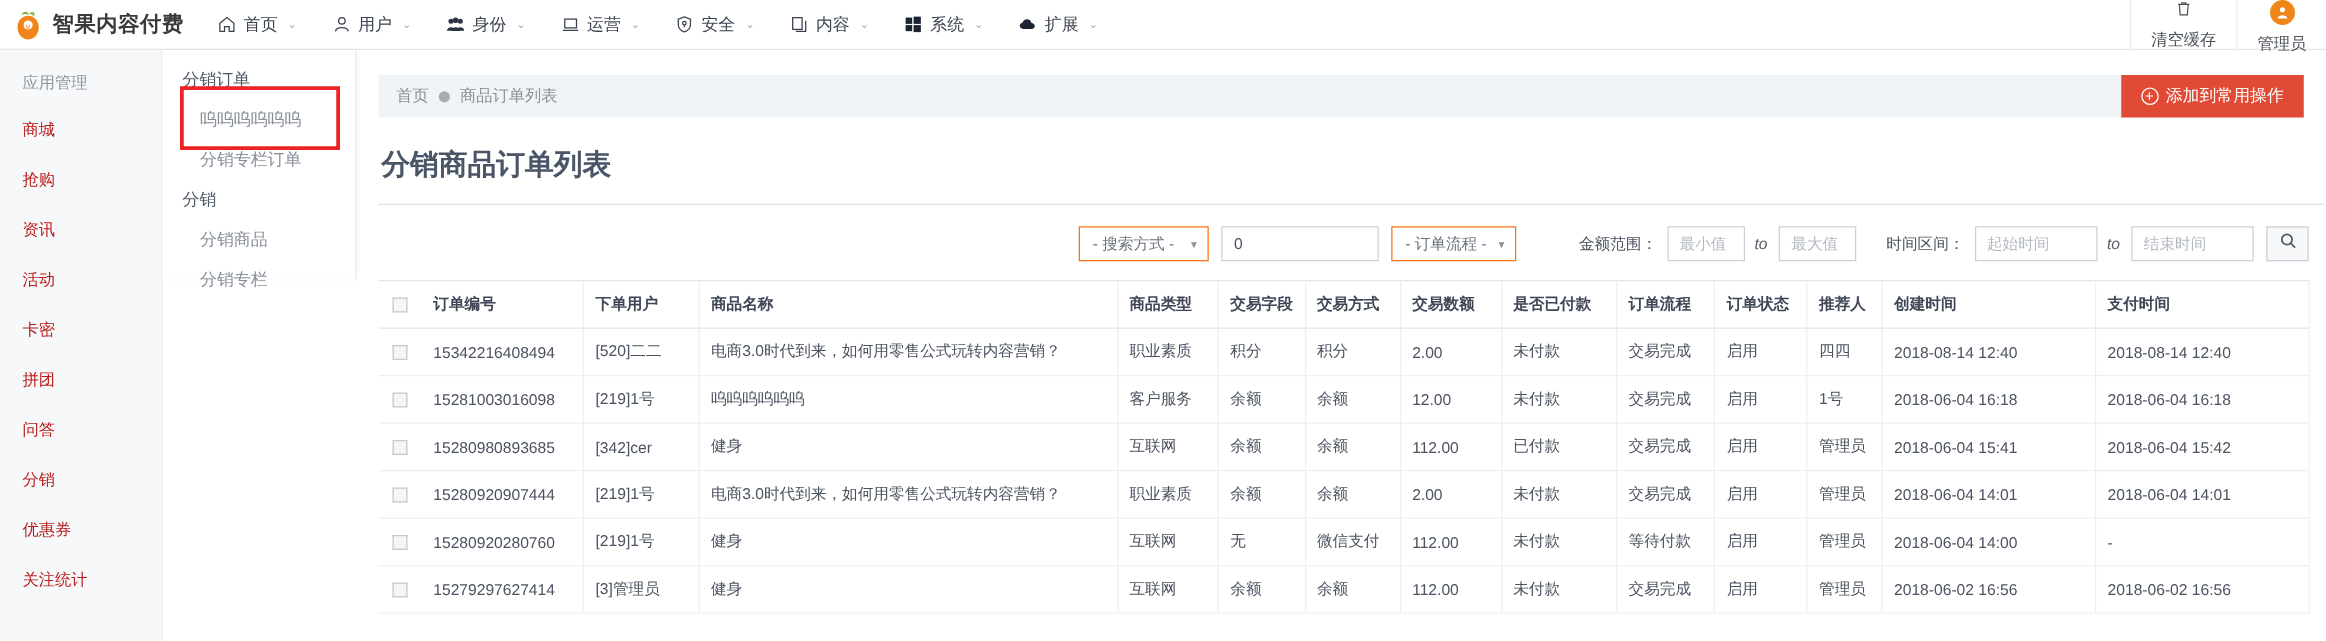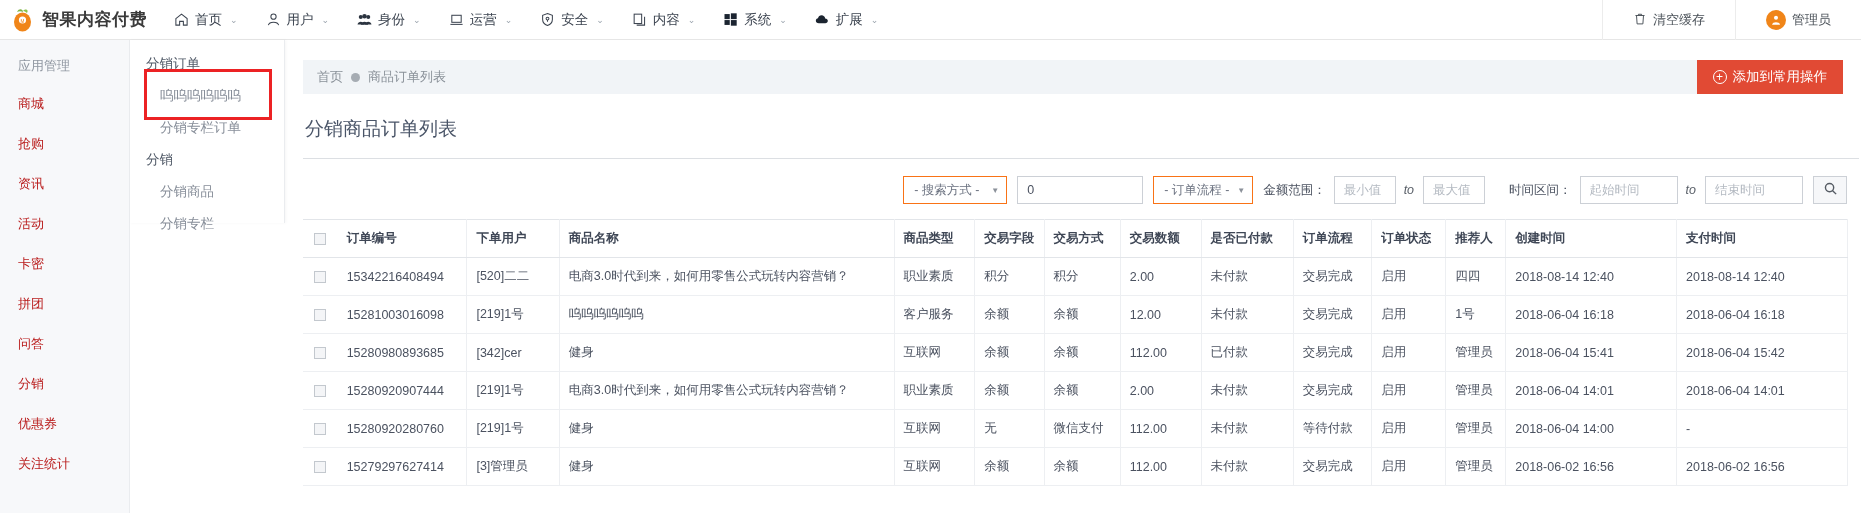--- a/index.html
+++ b/index.html
@@ -25,22 +25,22 @@
   .topnav-item {
     display: flex; align-items: center; gap: 6px;
     padding: 0 14px; height: 40px; cursor: pointer;
     font-size: 13.5px; color: #3c4450; white-space: nowrap;
   }
   .topnav-item .ico { width: 15px; height: 15px; display: inline-flex; align-items: center; justify-content: center; color: #3c4450; }
   .caret { font-size: 9px; color: #9aa3ad; margin-left: 2px; }
   .topright { position: absolute; right: 0; top: 0; height: 40px; display: flex; align-items: center; }
   .topright-item {
     display: flex; align-items: center; gap: 6px;
-    height: 40px; padding: 0 30px; font-size: 13px; color: #4a5158;
-    border-left: 1px solid #ececec; cursor: pointer; white-space: nowrap;
+    height: 40px; padding: 0 16px; font-size: 13px; color: #4a5158;
+    border-left: 1px solid #ececec; cursor: pointer; white-space: nowrap; flex-direction: column;
   }
   .avatar-mini {
     width: 20px; height: 20px; border-radius: 50%;
     background: #f08519; display: inline-flex; align-items: center; justify-content: center;
     color: #fff; font-size: 11px; flex: 0 0 auto;
   }
 
   
   .body-wrap { display: flex; width: 1861px; height: 473px; }
 
@@ -95,21 +95,21 @@
     height: 34px; padding: 0 16px; font-size: 13.5px;
     display: flex; align-items: center; gap: 6px; cursor: pointer;
     font-family: inherit;
   }
   .plus-circ {
     width: 14px; height: 14px; border: 1.4px solid #fff; border-radius: 50%;
     display: inline-flex; align-items: center; justify-content: center;
     font-size: 12px; line-height: 1; flex: 0 0 auto;
   }
   .page-title {
-    font-size: 19px; color: #4a5568; font-weight: 400;
+    font-size: 23px; color: #4a5568; font-weight: 700;
     padding: 22px 0 16px 20px;
   }
   .divider { height: 1px; background: #dcdfe3; margin: 0 2px 0 18px; }
 
   
   .filters {
     display: flex; align-items: center; justify-content: flex-end;
     gap: 0; padding: 14px 14px 12px 0; height: 60px;
   }
   .sel {
@@ -123,21 +123,21 @@
   .sel .tri { font-size: 8px; color: #8b919a; margin-left: 6px; }
   .txtin {
     height: 28px; border: 1px solid #ccd0d6; background: #fff;
     font-size: 12.5px; color: #4a5160; padding: 0 9px; outline: none;
     font-family: inherit; margin-right: 10px;
   }
   .txtin::placeholder { color: #b4bac2; }
   .in-wide { width: 126px; }
   .in-mid { width: 62px; }
   .in-date { width: 98px; }
-  .flab { font-size: 12.5px; color: #4b5260; margin-right: 8px; white-space: nowrap; }
+  .flab { font-size: 12.5px; color: #4b5260; margin-right: 8px; white-space: nowrap; margin-left: 40px; }
   .fto { font-size: 12.5px; color: #5a6069; margin: 0 9px 0 -2px; font-style: italic; }
   .searchbtn {
     width: 34px; height: 28px; border: 1px solid #ccd0d6; background: #f6f7f9;
     display: flex; align-items: center; justify-content: center; cursor: pointer;
   }
 
   
   .tbl-wrap { padding: 0 0 0 18px; }
   table { border-collapse: collapse; width: 1545px; table-layout: fixed; }
   thead th {

